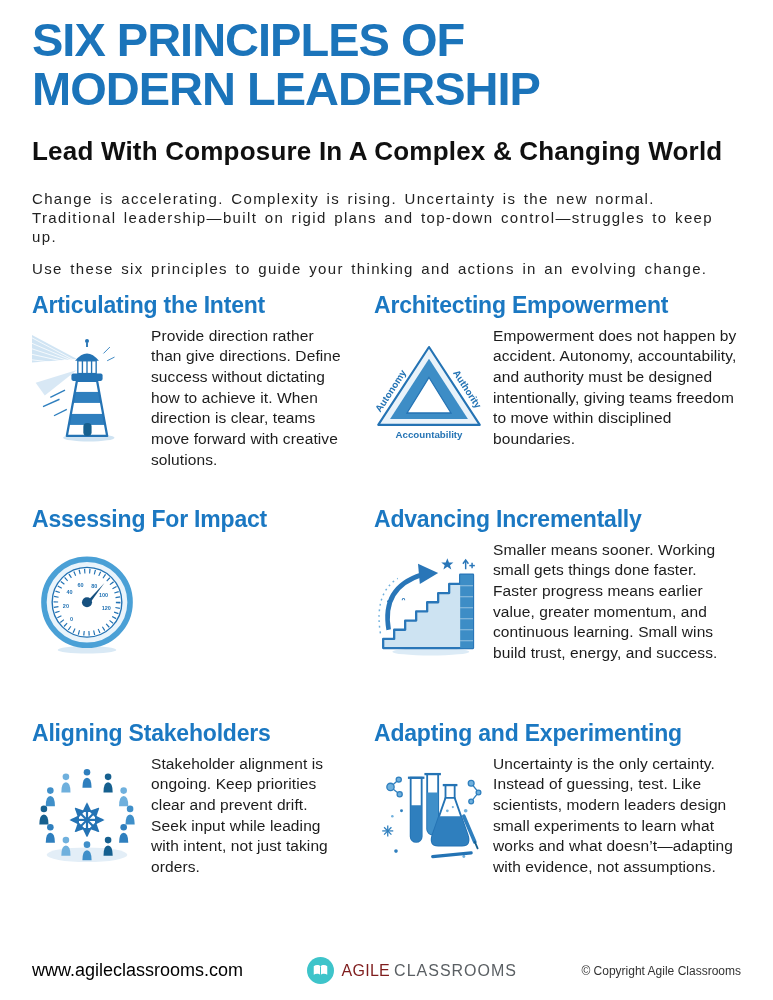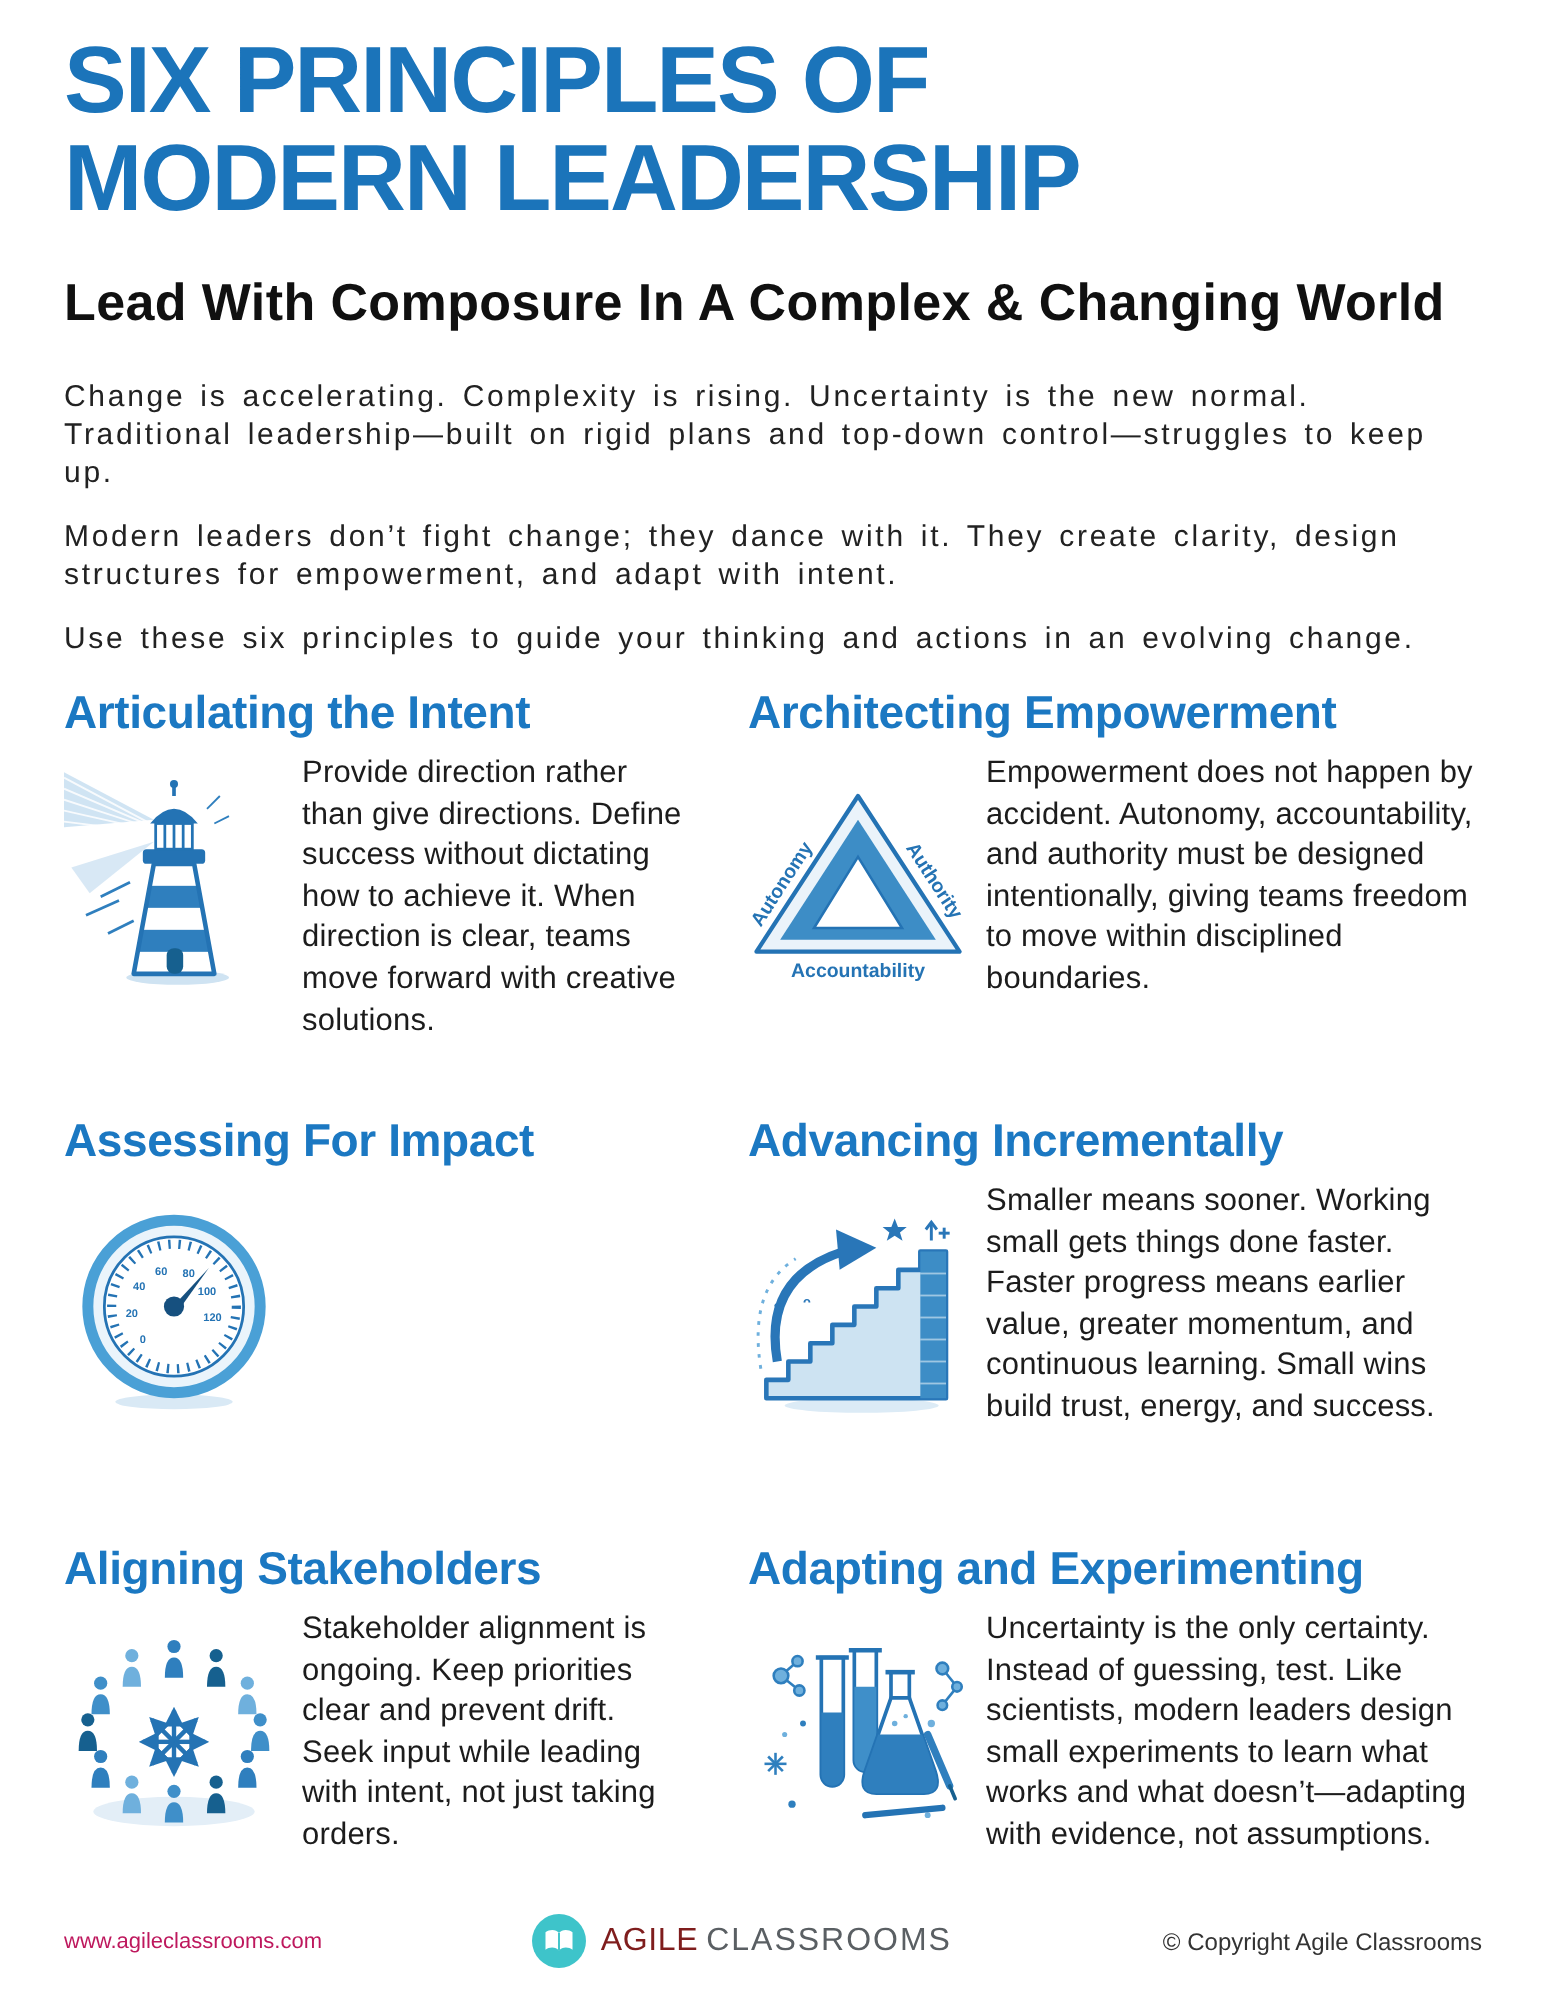--- a/index.html
+++ b/index.html
@@ -64,21 +64,21 @@
     letter-spacing: 0.1px;
   }
 
   .footer {
     position: absolute;
     left: 32px; right: 32px; bottom: 16px;
     display: flex;
     align-items: center;
     justify-content: space-between;
   }
-  .footer .website { font-size: 11px; color: #be185d; }
+  .footer .website { font-size: 18px; color: #000000; }
   .footer .copyright { font-size: 12px; color: #333; }
   .brand { display: flex; align-items: center; gap: 7px; }
   .brand .logo-circle {
     width: 27px; height: 27px; border-radius: 50%;
     background: #3ec4ca;
     display: flex; align-items: center; justify-content: center;
   }
   .brand .brand-bold { font-size: 16px; font-weight: 400; color: #7f1d1d; letter-spacing: 0.3px; }
   .brand .brand-light { font-size: 16px; font-weight: 400; color: #5a5f63; letter-spacing: 1px; margin-left: 4px; }
   .brand-text { display: flex; align-items: baseline; }
@@ -90,21 +90,20 @@
 
   <h1 class="main-title">
     <span>SIX PRINCIPLES OF</span><br>
     <span>MODERN LEADERSHIP</span>
   </h1>
 
   <div class="subtitle">Lead With Composure In A Complex &amp; Changing World</div>
 
   <div class="intro">
     <p>Change is accelerating. Complexity is rising. Uncertainty is the new normal. Traditional leadership—built on rigid plans and top-down control—struggles to keep up.</p>
-    <p>Modern leaders don’t fight change; they dance with it. They create clarity, design structures for empowerment, and adapt with intent.</p>
     <p>Use these six principles to guide your thinking and actions in an evolving change.</p>
   </div>
 
   <div class="principles">
 
     <div class="principle">
       <h2>Articulating the Intent</h2>
       <div class="content">
         <div class="icon-box">
           <svg viewBox="0 0 120 122">

